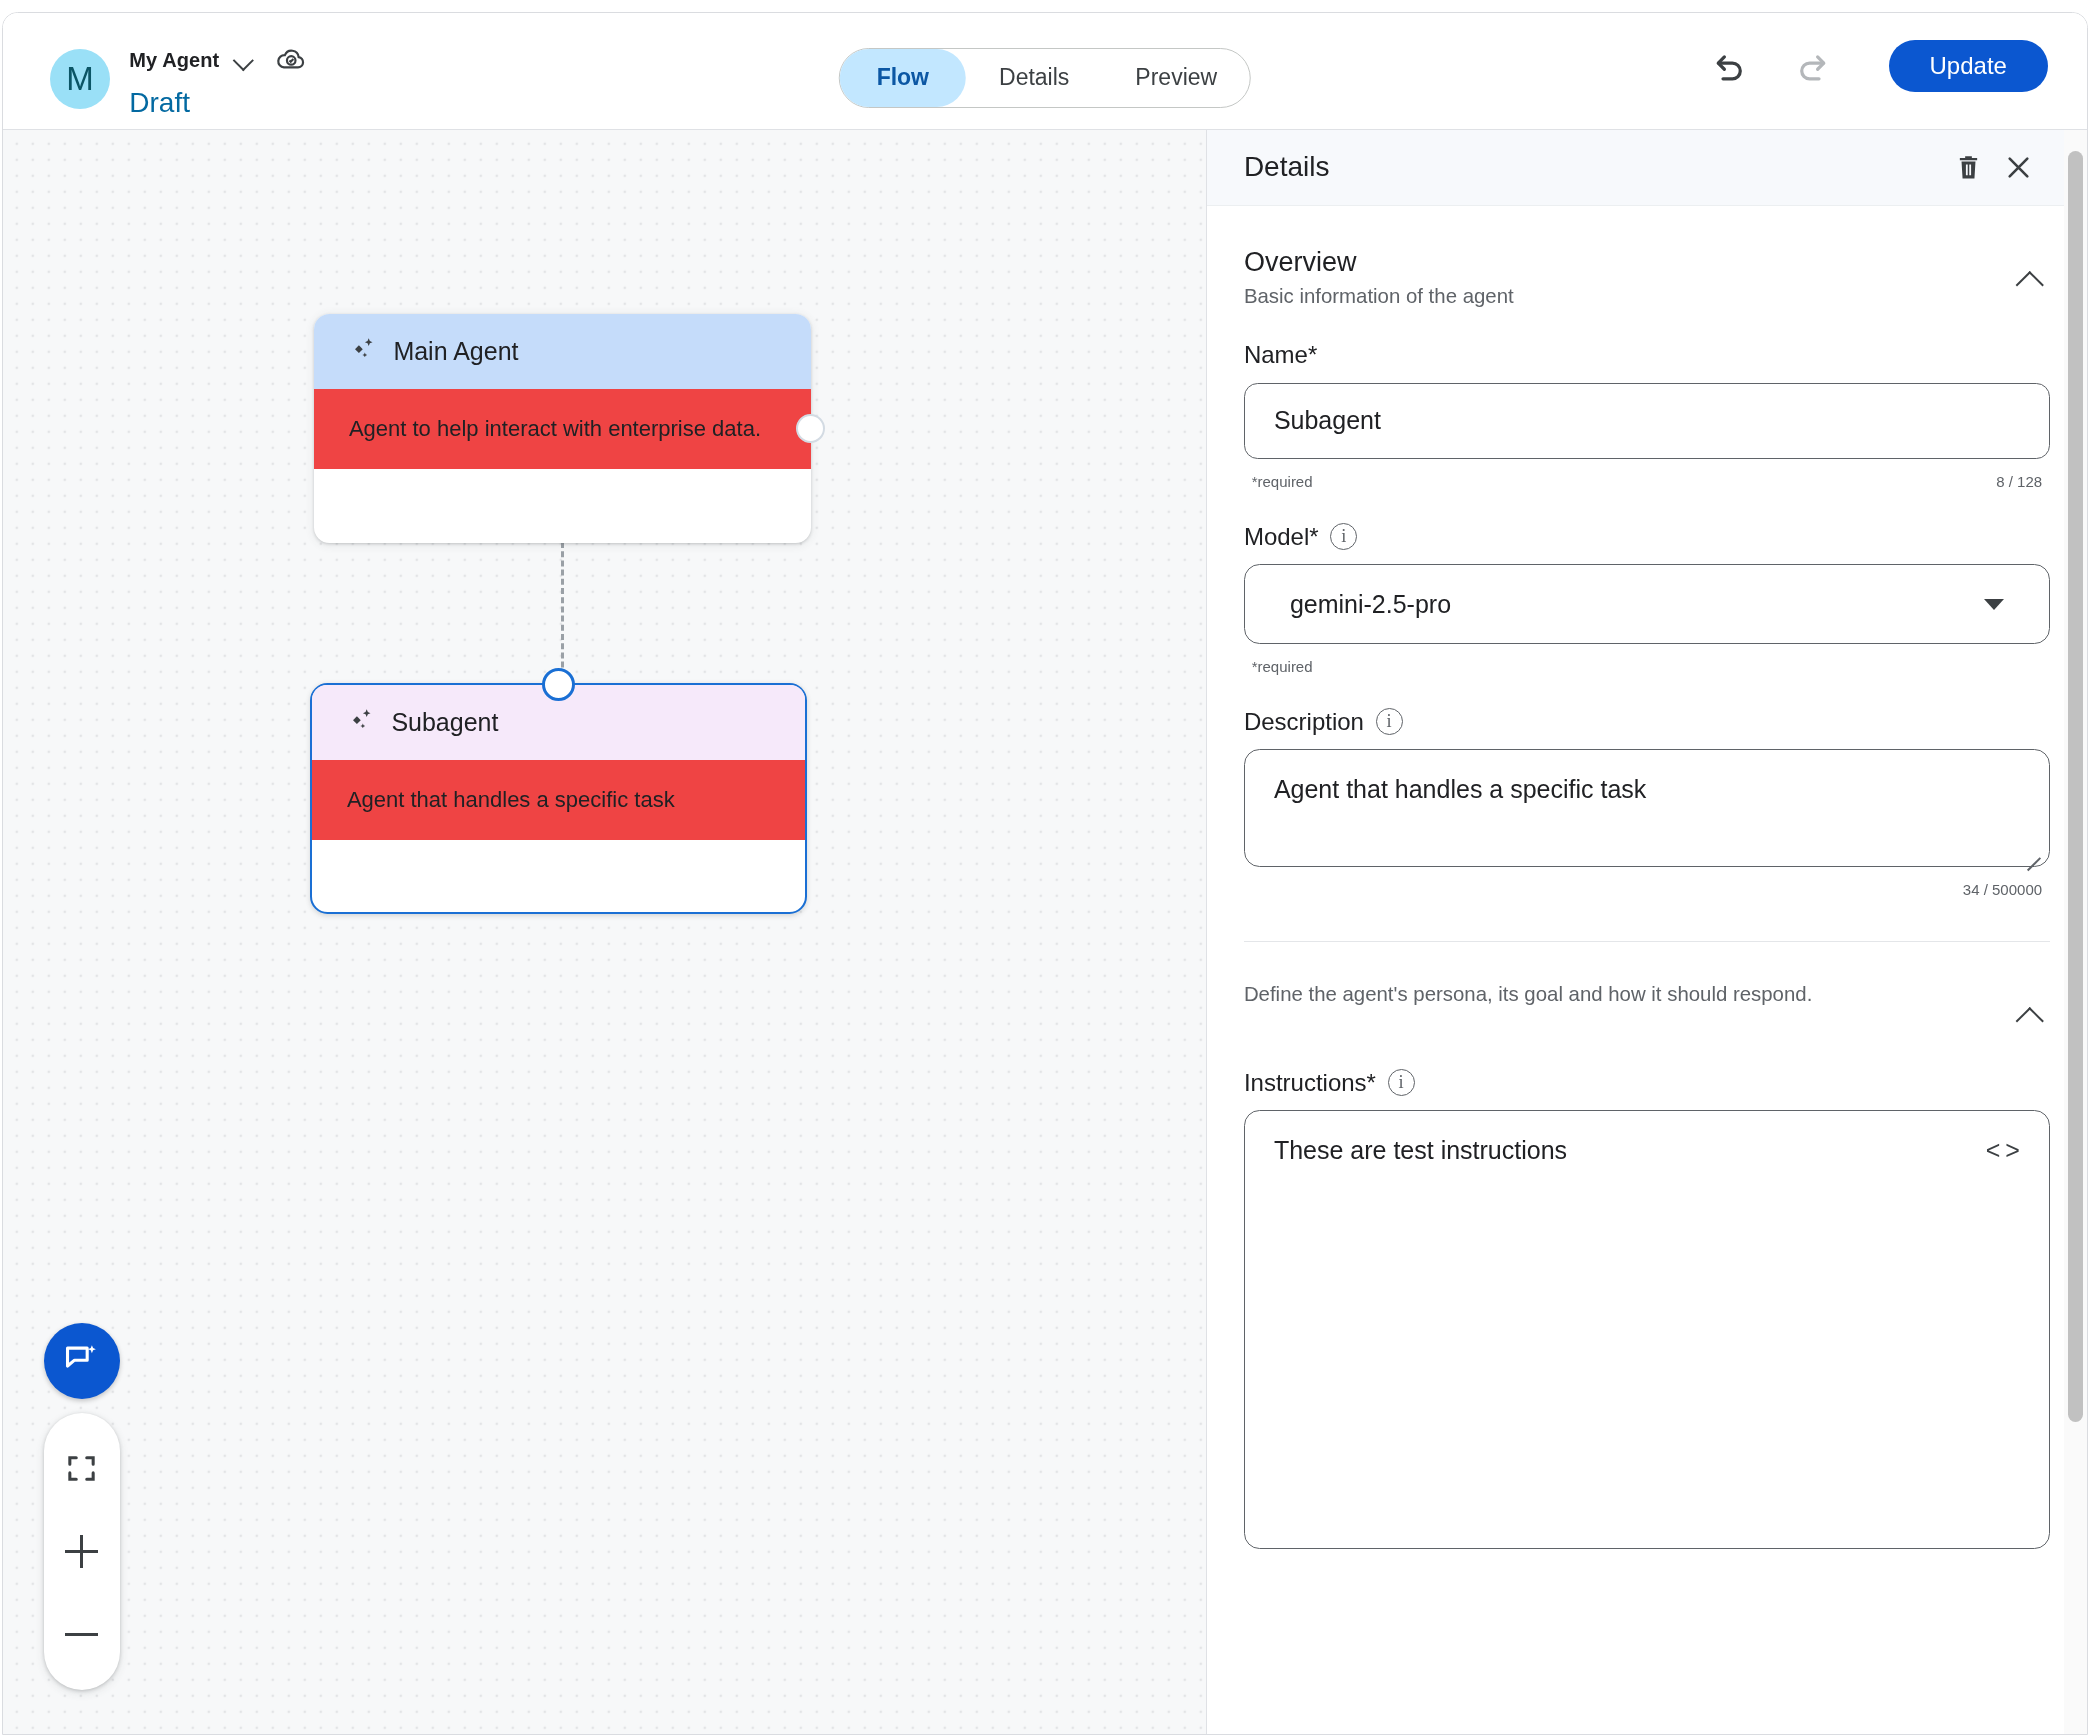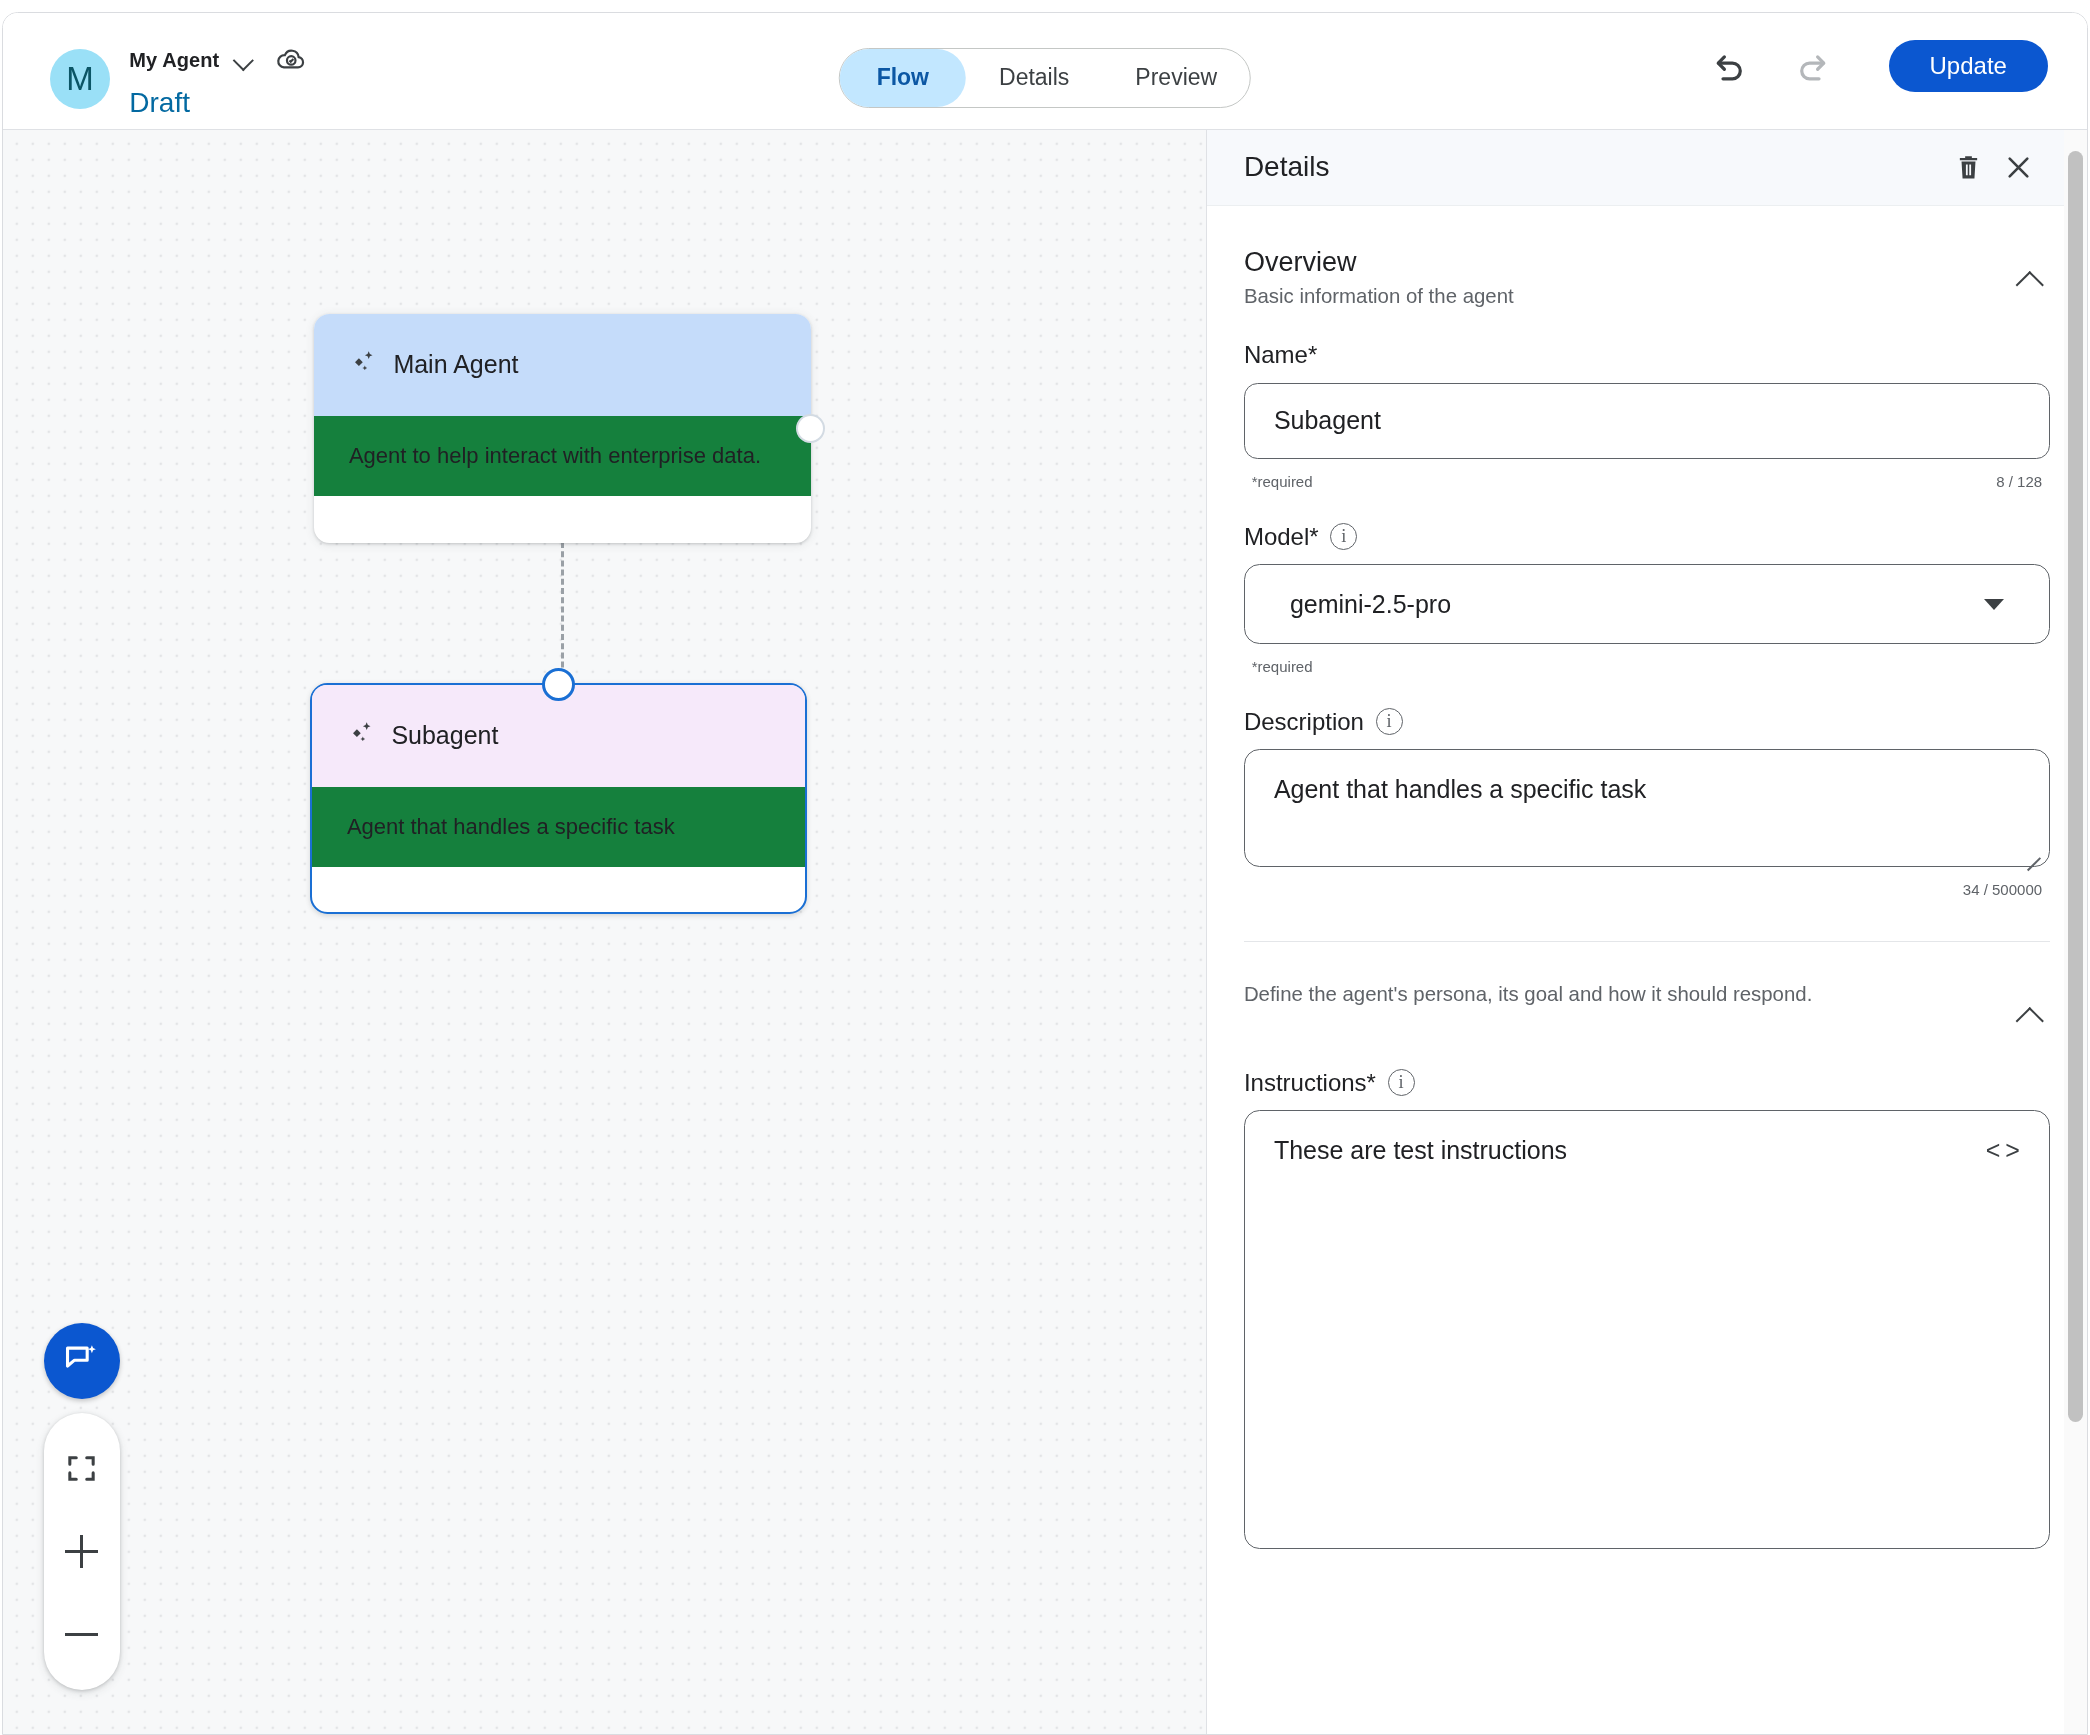--- a/index.html
+++ b/index.html
@@ -154,33 +154,33 @@
     border-radius: 15.5px;
     box-shadow: 0 1px 2.9px rgba(60,64,67,.22), 0 1.9px 9.7px rgba(60,64,67,.10);
     overflow: visible;
   }
   .node-inner {
     border-radius: 15.5px;
     overflow: hidden;
     height: 100%;
   }
   .node-head {
-    height: 102px;
+    height: 75px;
     display: flex; align-items: center;
     gap: 15.5px;
     padding: 0 35px;
     font-size: 25px;
     color: #202124;
   }
   .node-body {
     padding: 25px 35px;
     font-size: 22px;
     line-height: 1.38;
     color: #202124;
-    background: #15803d;
+    background: #ef4444;
   }
   .node-main { left: 311px; top: 184px; height: 229px; }
   .node-main .node-head { background: #c5dcfa; }
   .node-sub {
     left: 307px; top: 553px; height: 231px;
     border: 2.9px solid #1a6fd4;
     border-radius: 17.5px;
     box-shadow: 0 1.9px 5.8px rgba(60,64,67,.18);
   }
   .node-sub .node-inner { border-radius: 14.6px; }

